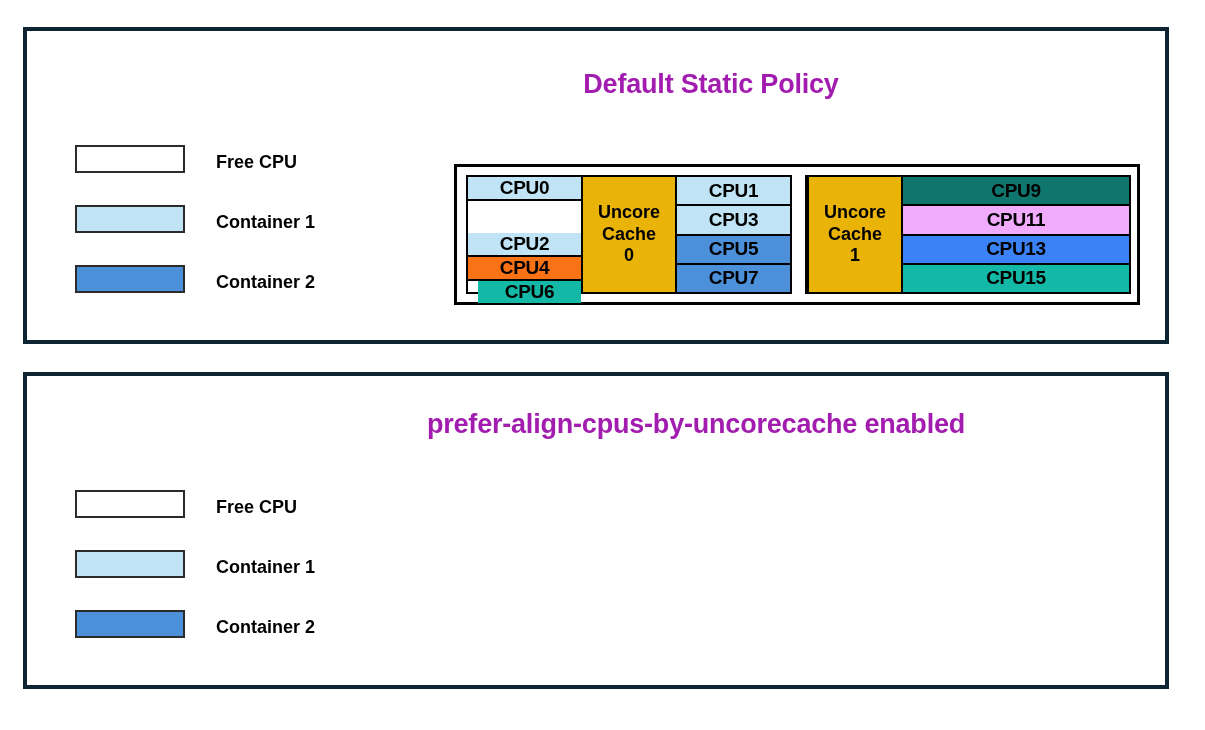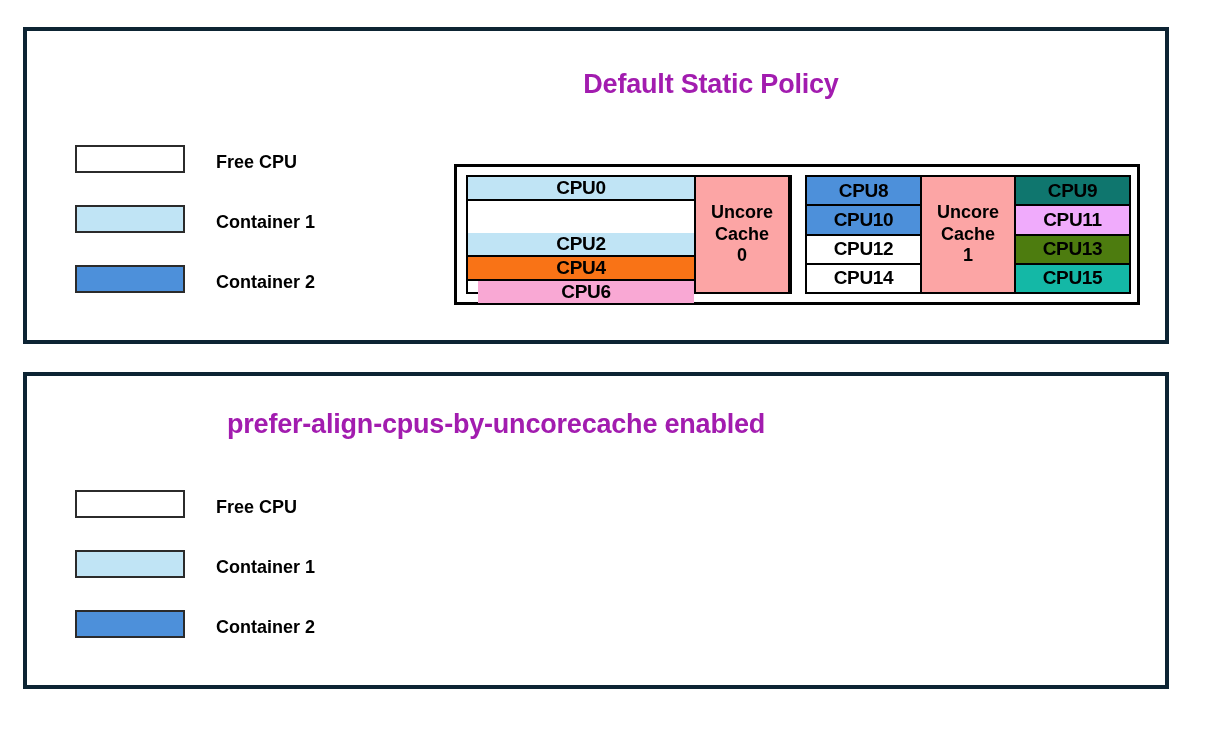--- a/index.html
+++ b/index.html
@@ -36,20 +36,21 @@
   .title-top {
     left: 0; right: 0;
     top: 38px;
     text-align: center;
     padding-left: 230px;
     font-size: 27px;
   }
   .title-bottom {
     left: 0; right: 0;
     top: 33px;
+    text-align: center;
     padding-left: 200px;
     font-size: 27px;
   }
 
   
   .legend {
     position: absolute;
     left: 48px;
     top: 100px;
   }
@@ -98,21 +99,21 @@
   .numa-group.g1 { width: 326px; margin-left: 13px; }
 
   .cpu-col {
     display: flex;
     flex-direction: column;
     flex: 1 1 0;
     min-width: 0;
   }
   .cache-col {
     flex: 0 0 96px;
-    background: #fca5a5;
+    background: #eab308;
     border-left: 2px solid #000000;
     border-right: 2px solid #000000;
     display: flex;
     flex-direction: column;
     align-items: center;
     justify-content: center;
     box-sizing: border-box;
   }
   .cache-line {
     font-size: 18px;
@@ -159,45 +160,45 @@
     </div>
   </div>
 
   <div class="cpu-diagram diagram-top">
 
     <div class="numa-group g0">
       <div class="cpu-col left">
         <div class="cpu-cell" style="background-color: rgb(192, 228, 245);">CPU0</div>
         <div class="cpu-cell" style="background-color: rgb(192, 228, 245); margin-top: 32px;">CPU2</div>
         <div class="cpu-cell" style="background-color: #f97316;">CPU4</div>
-        <div class="cpu-cell" style="background-color: #f9a8d4; margin-left: 10px;">CPU6</div>
+        <div class="cpu-cell" style="background-color: #14b8a6; margin-left: 10px;">CPU6</div>
       </div>
       <div class="cache-col">
         <div class="cache-line">Uncore</div>
         <div class="cache-line">Cache</div>
         <div class="cache-line">0</div>
       </div>
+      <div class="cpu-col right">
+        <div class="cpu-cell" style="background-color: rgb(192, 228, 245);">CPU1</div>
+        <div class="cpu-cell" style="background-color: rgb(192, 228, 245);">CPU3</div>
+        <div class="cpu-cell" style="background-color: rgb(77, 144, 218);">CPU5</div>
+        <div class="cpu-cell" style="background-color: rgb(77, 144, 218);">CPU7</div>
+      </div>
     </div>
 
     <div class="numa-group g1">
-      <div class="cpu-col left">
-        <div class="cpu-cell" style="background-color: rgb(77, 144, 218);">CPU8</div>
-        <div class="cpu-cell" style="background-color: rgb(77, 144, 218);">CPU10</div>
-        <div class="cpu-cell" style="background-color: rgb(255, 255, 255);">CPU12</div>
-        <div class="cpu-cell" style="background-color: rgb(255, 255, 255);">CPU14</div>
-      </div>
       <div class="cache-col">
         <div class="cache-line">Uncore</div>
         <div class="cache-line">Cache</div>
         <div class="cache-line">1</div>
       </div>
       <div class="cpu-col right">
         <div class="cpu-cell" style="background-color: #0f766e;">CPU9</div>
         <div class="cpu-cell" style="background-color: #f0abfc;">CPU11</div>
-        <div class="cpu-cell" style="background-color: #4d7c0f;">CPU13</div>
+        <div class="cpu-cell" style="background-color: #3b82f6;">CPU13</div>
         <div class="cpu-cell" style="background-color: #14b8a6;">CPU15</div>
       </div>
     </div>
 
   </div>
 </section>
 
 <section class="panel panel-bottom">
 
   <div class="panel-title title-bottom">prefer-align-cpus-by-uncorecache enabled</div>

